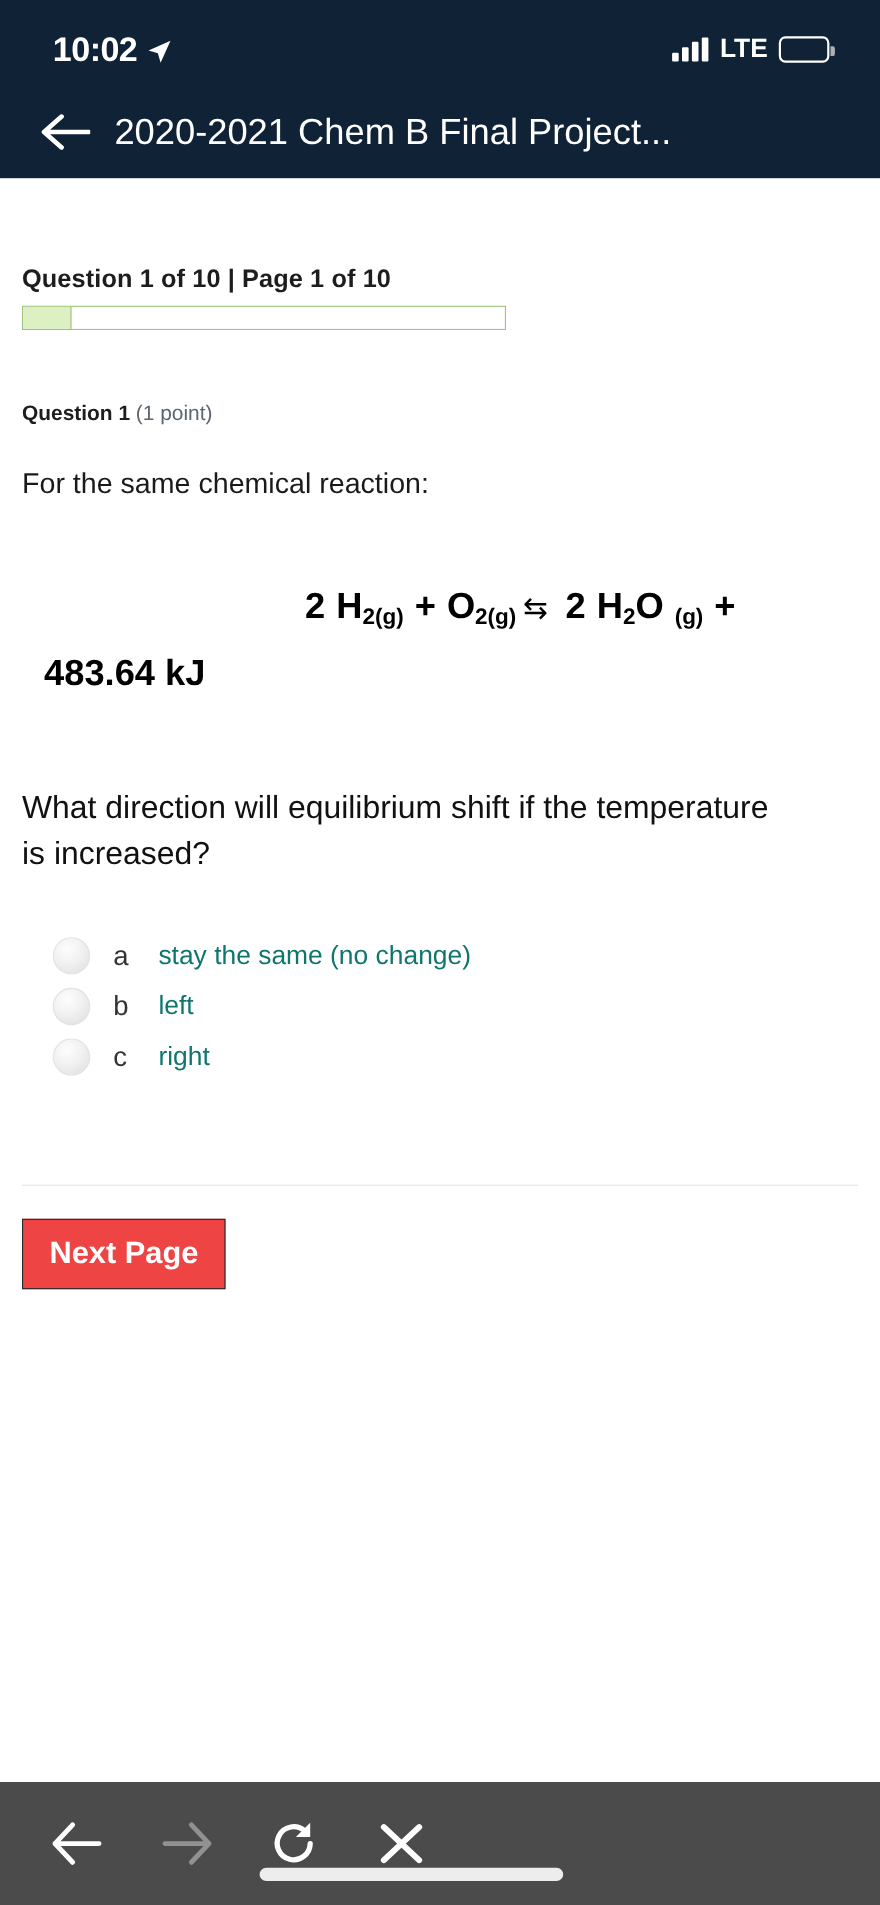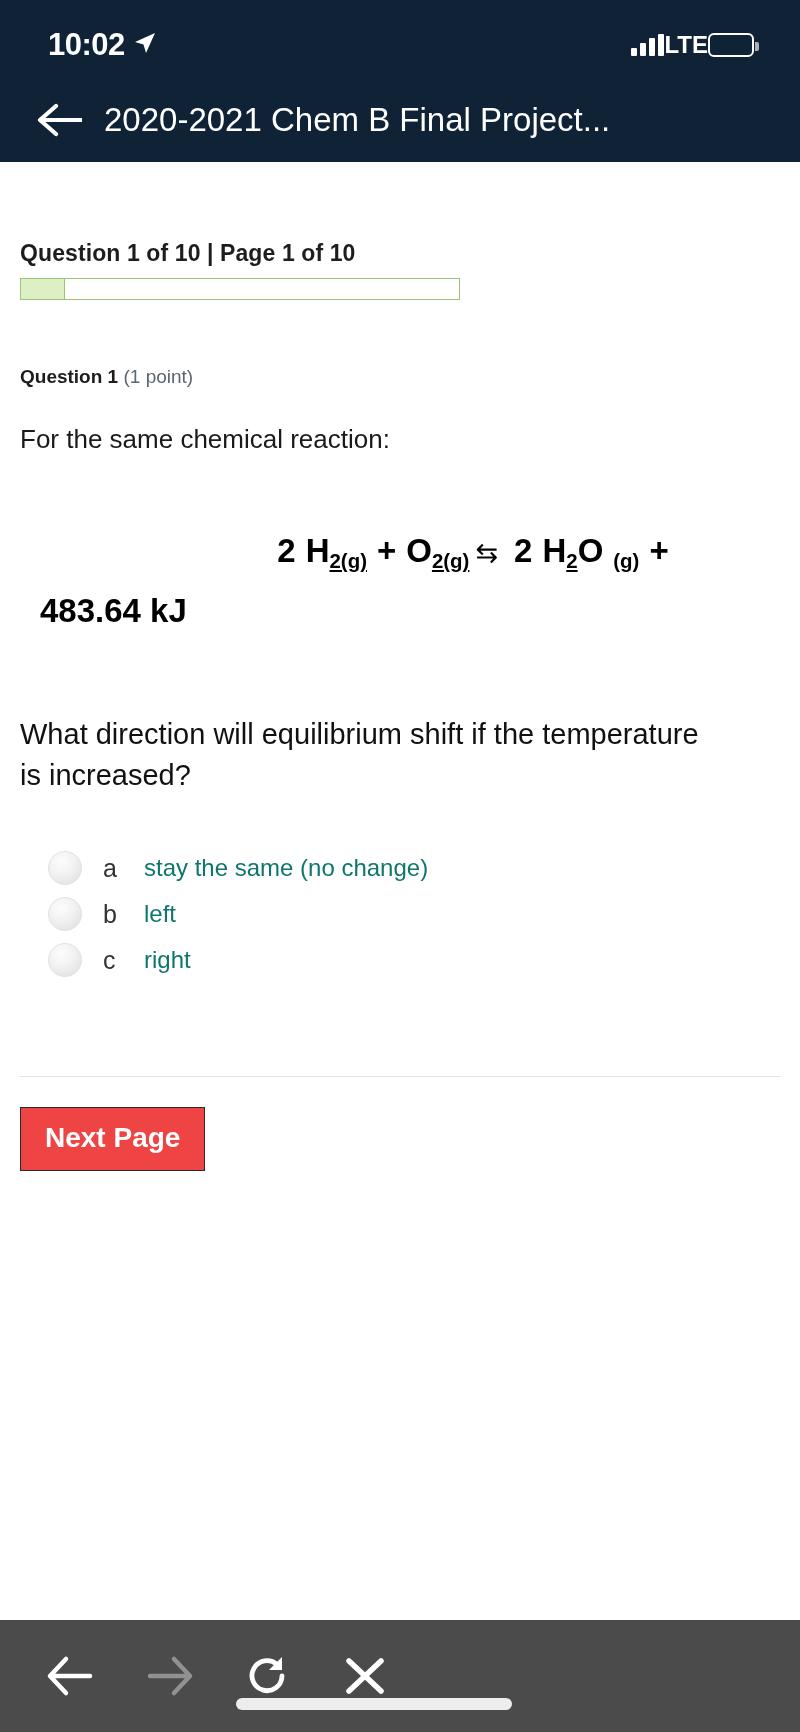--- a/index.html
+++ b/index.html
@@ -18,26 +18,26 @@
 
   
   .statusbar {
     height: 90px;
     background: #0f2236;
     display: flex; align-items: center; justify-content: space-between;
     padding: 0 46px 0 48px;
     flex: 0 0 auto;
   }
   .status-left {
-    display: flex; align-items: center; gap: 8px;
+    display: flex; align-items: flex-end; gap: 8px;
     color: #ffffff; font-size: 31px; font-weight: bold;
     letter-spacing: -0.5px;
   }
   .loc-arrow { display: block; width: 24px; height: 24px; margin-bottom: 4px; }
-  .status-right { display: flex; align-items: center; }
+  .status-right { display: flex; align-items: center; gap: 10px; }
   .signal { display: flex; align-items: flex-end; gap: 3px; height: 22px; }
   .signal i { display: block; width: 6px; background: #ffffff; border-radius: 1px; }
   .signal i:nth-child(1) { height: 8px; }
   .signal i:nth-child(2) { height: 13px; }
   .signal i:nth-child(3) { height: 18px; }
   .signal i:nth-child(4) { height: 22px; }
   .lte { color: #ffffff; font-size: 24px; font-weight: bold; letter-spacing: 0px; }
   .battery {
     position: relative; width: 46px; height: 24px;
     border: 2.5px solid #ffffff; border-radius: 6px; padding: 2px;
@@ -91,21 +91,21 @@
     font-size: 26px; color: #1a1a1a; line-height: 1.35;
   }
 
   .equation {
     margin-top: 68px;
     font-size: 33px; font-weight: bold; color: #000000;
     line-height: 1.55; padding: 0 6px 0 72px;
   }
   .equation .line1 { display: block; text-align: center; padding-left: 80px; }
   .equation .line2 { display: block; margin-top: 8px; margin-left: -52px; }
-  .equation sub { font-size: 0.62em; vertical-align: -0.28em; font-weight: bold; text-decoration: underline; }
+  .equation sub { font-size: 0.62em; vertical-align: -0.28em; font-weight: bold; }
   .equation .gas { font-size: 0.62em; vertical-align: -0.28em; font-weight: bold; }
   .equation .arrow { font-size: 0.82em; padding: 0 6px; font-weight: normal; }
   .equation .sp { display: inline-block; width: 10px; }
 
   .question-text {
     margin-top: 78px;
     font-size: 29px; color: #111111; line-height: 1.42;
     max-width: 700px;
   }
 

